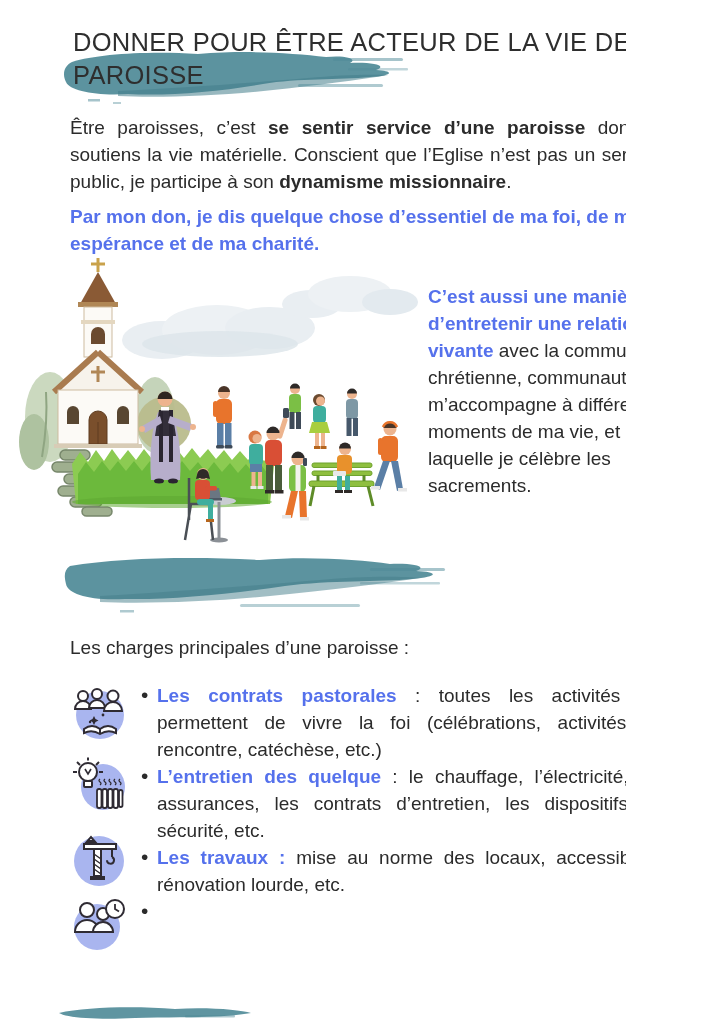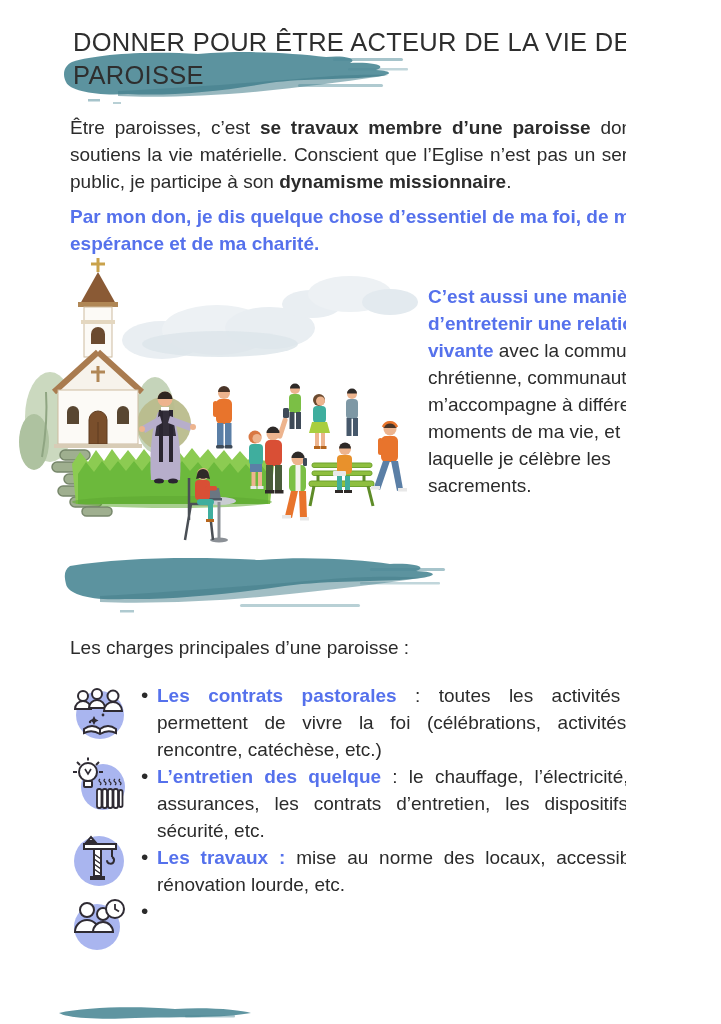--- a/index.html
+++ b/index.html
@@ -39,21 +39,21 @@
     <path d="M14 18 C40 10 90 7 140 10 C190 6 235 9 268 13 C288 11 300 15 292 19 C316 18 330 22 318 26 C338 27 334 32 312 33 C282 36 240 34 205 40 C160 48 110 52 70 50 C38 52 12 47 8 38 C4 30 6 22 14 18 Z" fill="#4E8A97" opacity="0.92"></path>
     <path d="M60 47 C120 44 180 40 250 34 C280 31 310 30 330 31 C300 36 260 41 215 46 C160 52 100 54 60 52 Z" fill="#437D8A" opacity="0.55"></path>
     <rect x="275" y="14" width="70" height="3" rx="1.5" fill="#4E8A97" opacity="0.5"></rect>
     <rect x="290" y="24" width="60" height="2.5" rx="1" fill="#4E8A97" opacity="0.35"></rect>
     <rect x="240" y="40" width="85" height="3" rx="1.5" fill="#4E8A97" opacity="0.45"></rect>
     <rect x="30" y="55" width="12" height="2.5" fill="#4E8A97" opacity="0.5"></rect>
     <rect x="55" y="58" width="8" height="2" fill="#4E8A97" opacity="0.4"></rect>
   </svg>
   <h1 class="title" style="top:26px;">DONNER POUR ÊTRE ACTEUR DE LA VIE DE LA PAROISSE</h1>
 
-  <p class="body-par" style="top:114px;"><span>Être paroisses, c’est </span><span class="bold">se travaux membre d’une paroisse</span><span> dont je soutiens la vie matérielle. Conscient que l’Eglise n’est pas un service public, je participe à son </span><span class="bold">dynamisme missionnaire</span><span>.</span></p>
+  <p class="body-par" style="top:114px;"><span>Être paroisses, c’est </span><span class="bold">se sentir service d’une paroisse</span><span> dont je soutiens la vie matérielle. Conscient que l’Eglise n’est pas un service public, je participe à son </span><span class="bold">dynamisme missionnaire</span><span>.</span></p>
 
   <p class="body-par lead" style="top:203px;"><span class="bold blue">Par mon don, je dis quelque chose d’essentiel de ma foi, de mon espérance et de ma charité.</span></p>
 
   <svg class="illu" width="415" height="295" viewBox="0 0 415 295">
 
     <g>
       <ellipse cx="150" cy="88" rx="40" ry="19" fill="#E9EEF2"></ellipse>
       <ellipse cx="205" cy="78" rx="55" ry="25" fill="#EDF1F4"></ellipse>
       <ellipse cx="258" cy="76" rx="45" ry="21" fill="#E9EEF2"></ellipse>
       <ellipse cx="208" cy="92" rx="78" ry="13" fill="#DCE5EA" opacity="0.8"></ellipse>

